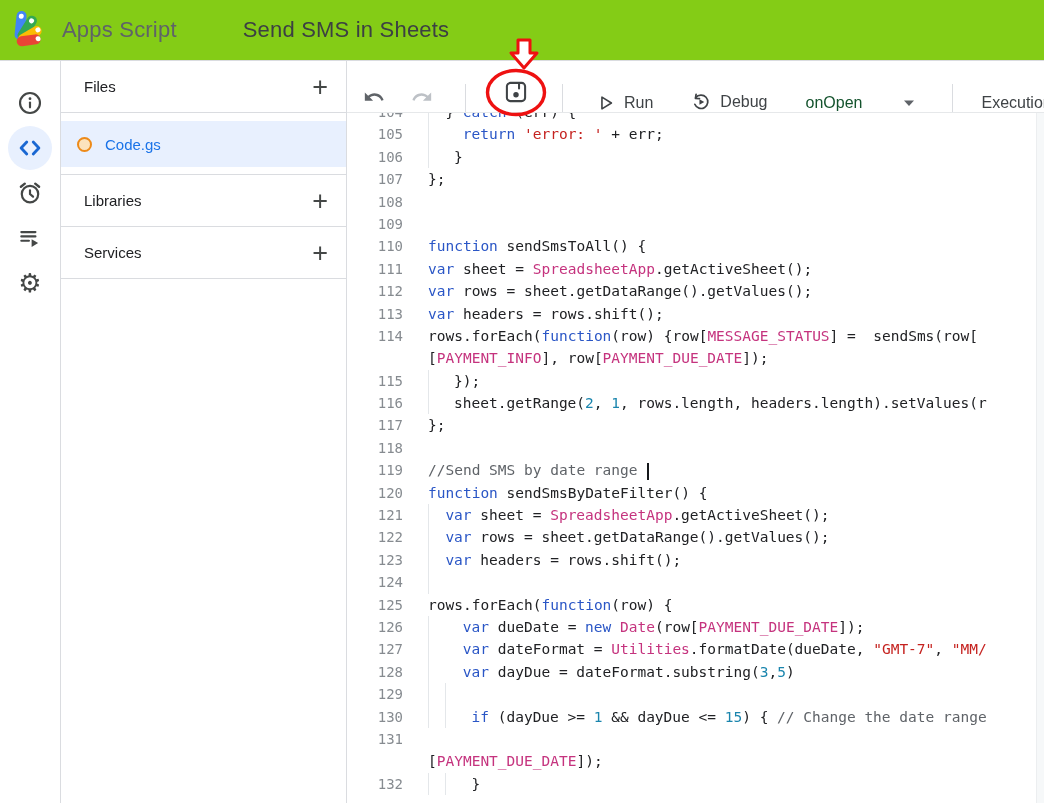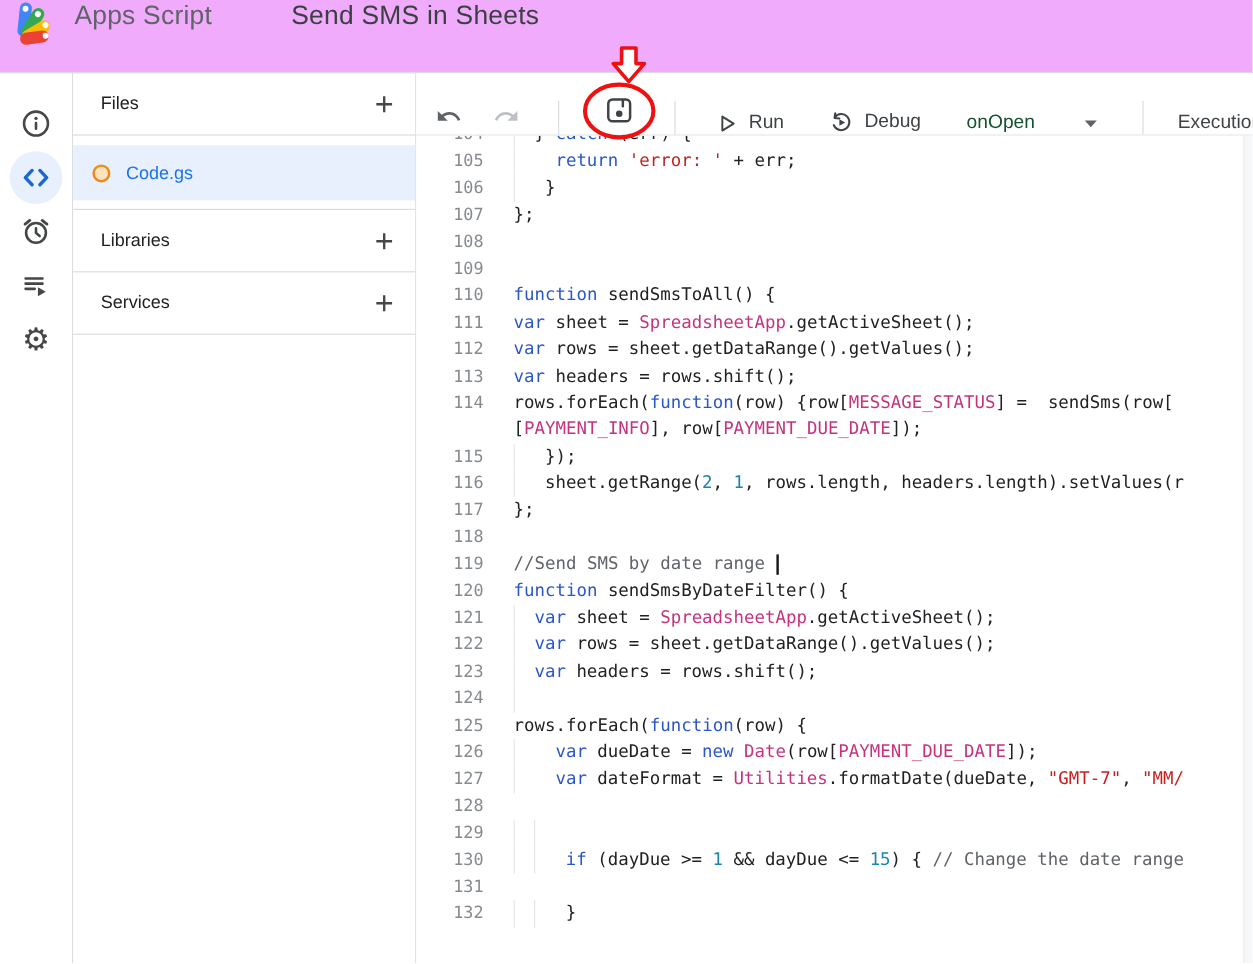--- a/index.html
+++ b/index.html
@@ -1,22 +1,22 @@
 <!DOCTYPE html>
 <html><head>
 <meta charset="utf-8">
 <style>
   * { margin:0; padding:0; box-sizing:border-box; }
   html,body { background:#fff; }
   .app { position:relative; width:1044px; height:803px; background:#fff; overflow:hidden;
          font-family:"Liberation Sans", sans-serif; color:#3c4043; }
 
   
-  .header { position:absolute; left:0; top:0; width:1044px; height:61px; background:#f0abfc;
-            border-bottom:1px solid #dadce0; display:flex; z-index:5; }
+  .header { position:absolute; left:0; top:0; width:1044px; height:61px; background:#84cc16;
+            border-bottom:1px solid #dadce0; display:flex; align-items:center; z-index:5; }
   .logo { margin-left:10px; width:46px; height:42px; }
   .logo-text { font-size:22px; color:#5f6368; margin-left:6px; letter-spacing:.2px; }
   .proj-title { font-size:22px; color:#3c4043; margin-left:66px; letter-spacing:.2px; }
 
   
   .rail { position:absolute; left:0; top:61px; width:61px; bottom:0; background:#fff;
           border-right:1px solid #dadce0; display:flex; flex-direction:column; align-items:center; padding-top:20px; }
   .rail-btn { width:44px; height:44px; border-radius:50%; display:flex; align-items:center; justify-content:center; cursor:pointer; }
   .rail-btn + .rail-btn { margin-top:1px; }
   .rail-btn.active { background:#e8f0fe; }
@@ -232,23 +232,24 @@
           <div class="crow"><span class="ln">118</span><span class="ctext"></span></div>
           <div class="crow"><span class="ln">119</span><span class="ctext"><span class="tk-c">//Send SMS by date range </span><span class="caret"></span></span></div>
           <div class="crow"><span class="ln">120</span><span class="ctext"><span class="tk-k">function</span><span class="tk-d"> sendSmsByDateFilter() {</span></span></div>
           <div class="crow"><span class="ln">121</span><span class="ctext"><span class="tk-g"></span><span class="tk-k">var</span><span class="tk-d"> sheet = </span><span class="tk-m">SpreadsheetApp</span><span class="tk-d">.getActiveSheet();</span></span></div>
           <div class="crow"><span class="ln">122</span><span class="ctext"><span class="tk-g"></span><span class="tk-k">var</span><span class="tk-d"> rows = sheet.getDataRange().getValues();</span></span></div>
           <div class="crow"><span class="ln">123</span><span class="ctext"><span class="tk-g"></span><span class="tk-k">var</span><span class="tk-d"> headers = rows.shift();</span></span></div>
           <div class="crow"><span class="ln">124</span><span class="ctext"><span class="tk-g"></span></span></div>
           <div class="crow"><span class="ln">125</span><span class="ctext"><span class="tk-d">rows.forEach(</span><span class="tk-k">function</span><span class="tk-d">(row) {</span></span></div>
           <div class="crow"><span class="ln">126</span><span class="ctext"><span class="tk-g"></span><span class="tk-d">  </span><span class="tk-k">var</span><span class="tk-d"> dueDate = </span><span class="tk-k">new</span><span class="tk-d"> </span><span class="tk-m">Date</span><span class="tk-d">(row[</span><span class="tk-m">PAYMENT_DUE_DATE</span><span class="tk-d">]);</span></span></div>
           <div class="crow"><span class="ln">127</span><span class="ctext"><span class="tk-g"></span><span class="tk-d">  </span><span class="tk-k">var</span><span class="tk-d"> dateFormat = </span><span class="tk-m">Utilities</span><span class="tk-d">.formatDate(dueDate, </span><span class="tk-s">"GMT-7"</span><span class="tk-d">, </span><span class="tk-s">"MM/</span></span></div>
-          <div class="crow"><span class="ln">128</span></div>
+          <div class="crow"><span class="ln">128</span><span class="ctext"><span class="tk-g"></span><span class="tk-d">  </span><span class="tk-k">var</span><span class="tk-d"> dayDue = dateFormat.substring(</span><span class="tk-num">3</span><span class="tk-d">,</span><span class="tk-num">5</span><span class="tk-d">)</span></span></div>
           <div class="crow"><span class="ln">129</span><span class="ctext"><span class="tk-g"></span><span class="tk-g"></span></span></div>
           <div class="crow"><span class="ln">130</span><span class="ctext"><span class="tk-g"></span><span class="tk-g"></span><span class="tk-d"> </span><span class="tk-k">if</span><span class="tk-d"> (dayDue &gt;= </span><span class="tk-num">1</span><span class="tk-d"> &amp;&amp; dayDue &lt;= </span><span class="tk-num">15</span><span class="tk-d">) { </span><span class="tk-c">// Change the date range</span></span></div>
           <div class="crow"><span class="ln">131</span></div>
+          <div class="crow"><span class="ln"></span><span class="ctext"><span class="tk-d">[</span><span class="tk-m">PAYMENT_DUE_DATE</span><span class="tk-d">]);</span></span></div>
           <div class="crow"><span class="ln">132</span><span class="ctext"><span class="tk-g"></span><span class="tk-g"></span><span class="tk-d"> }</span></span></div>
         </div>
       <div class="scroll-strip"></div>
     </div>
   </div>
 
 </div>
 
 </body></html>

